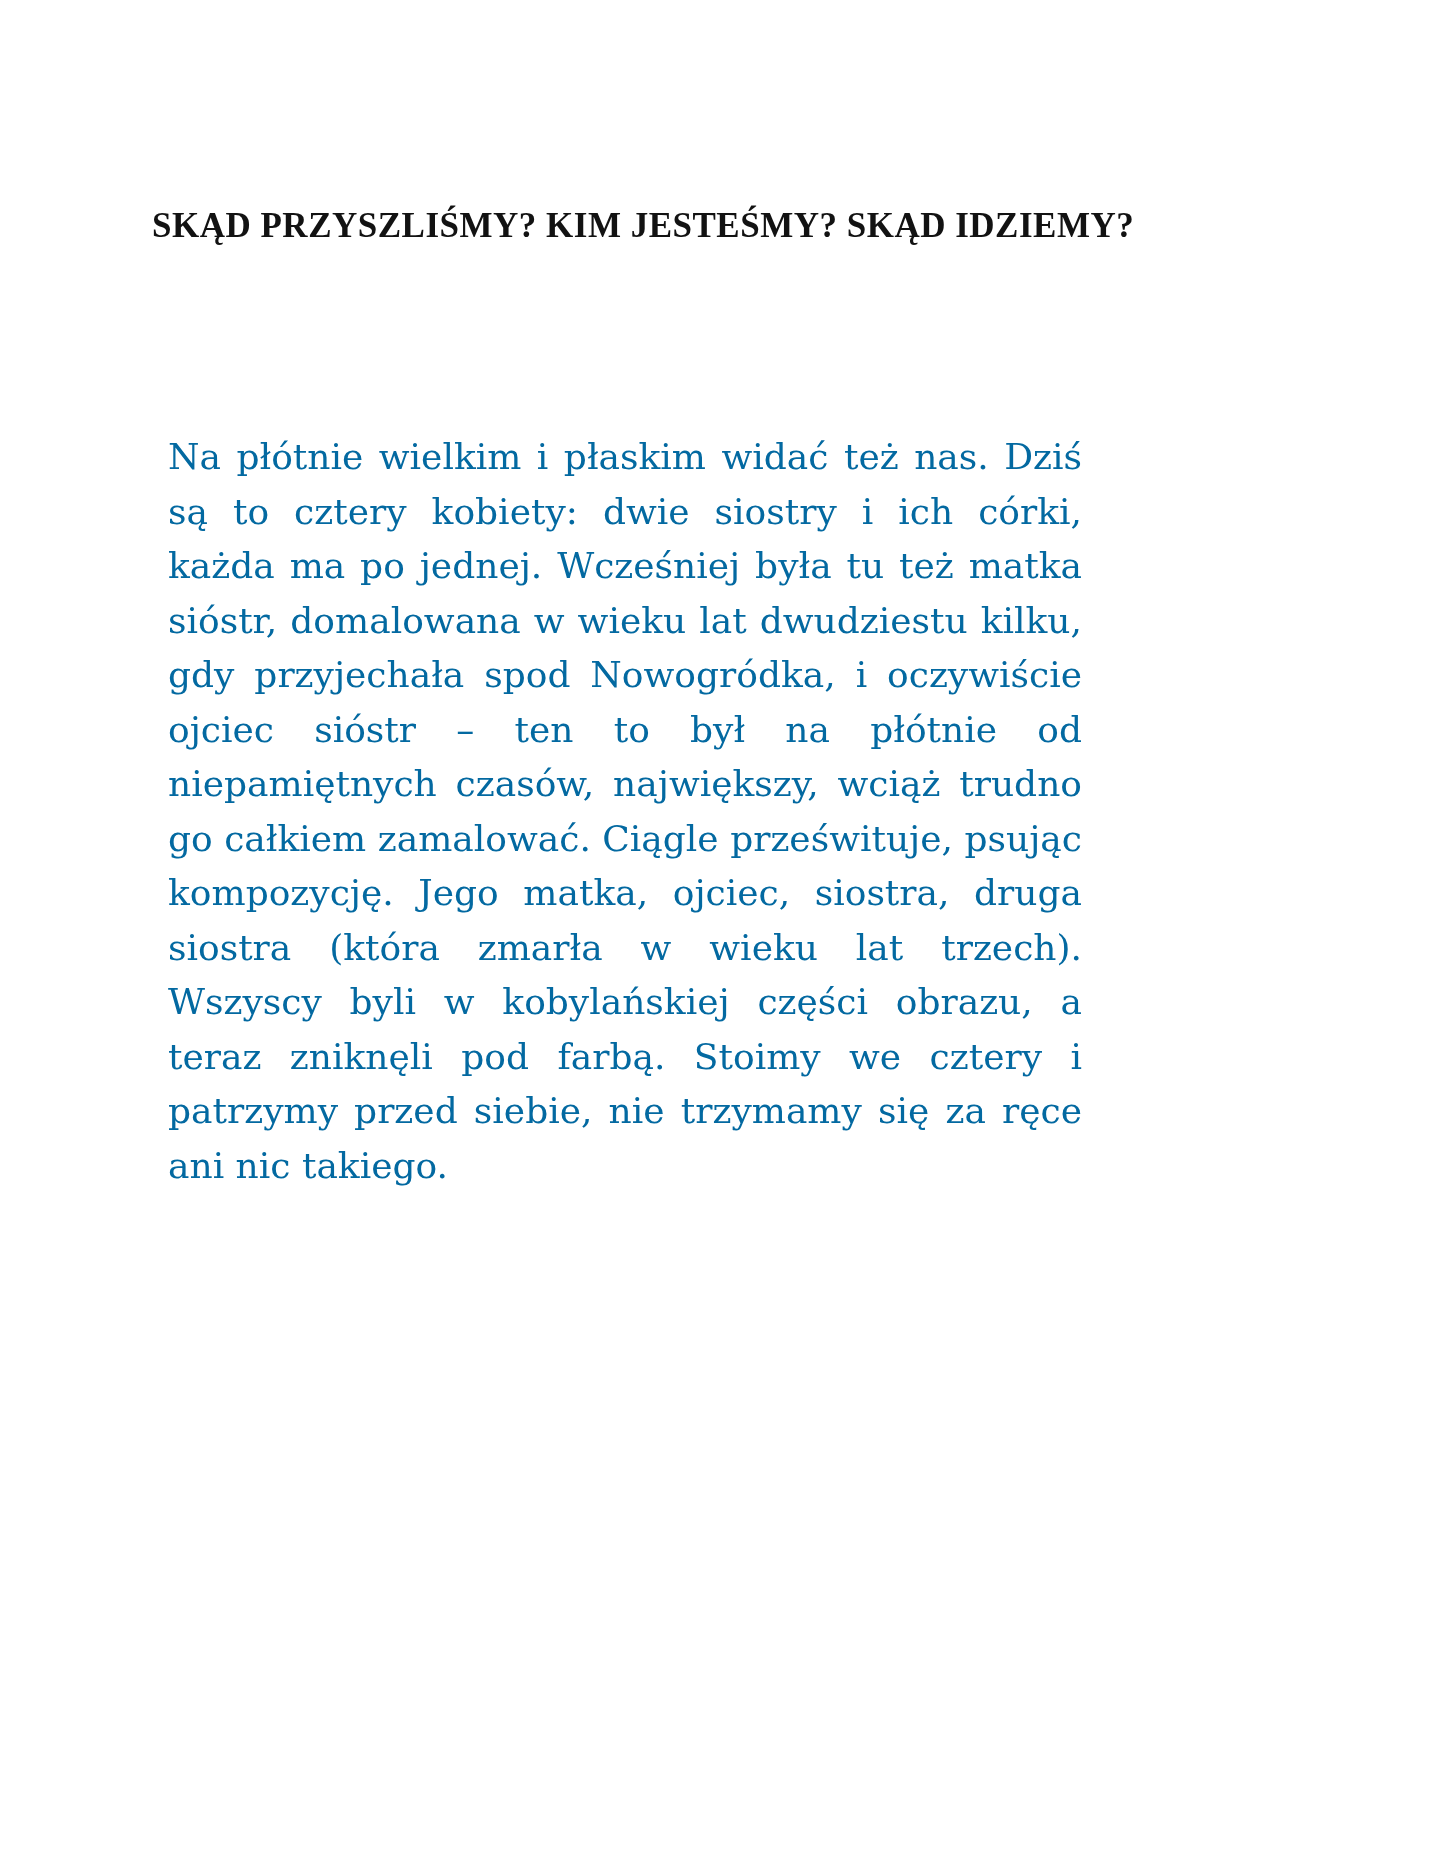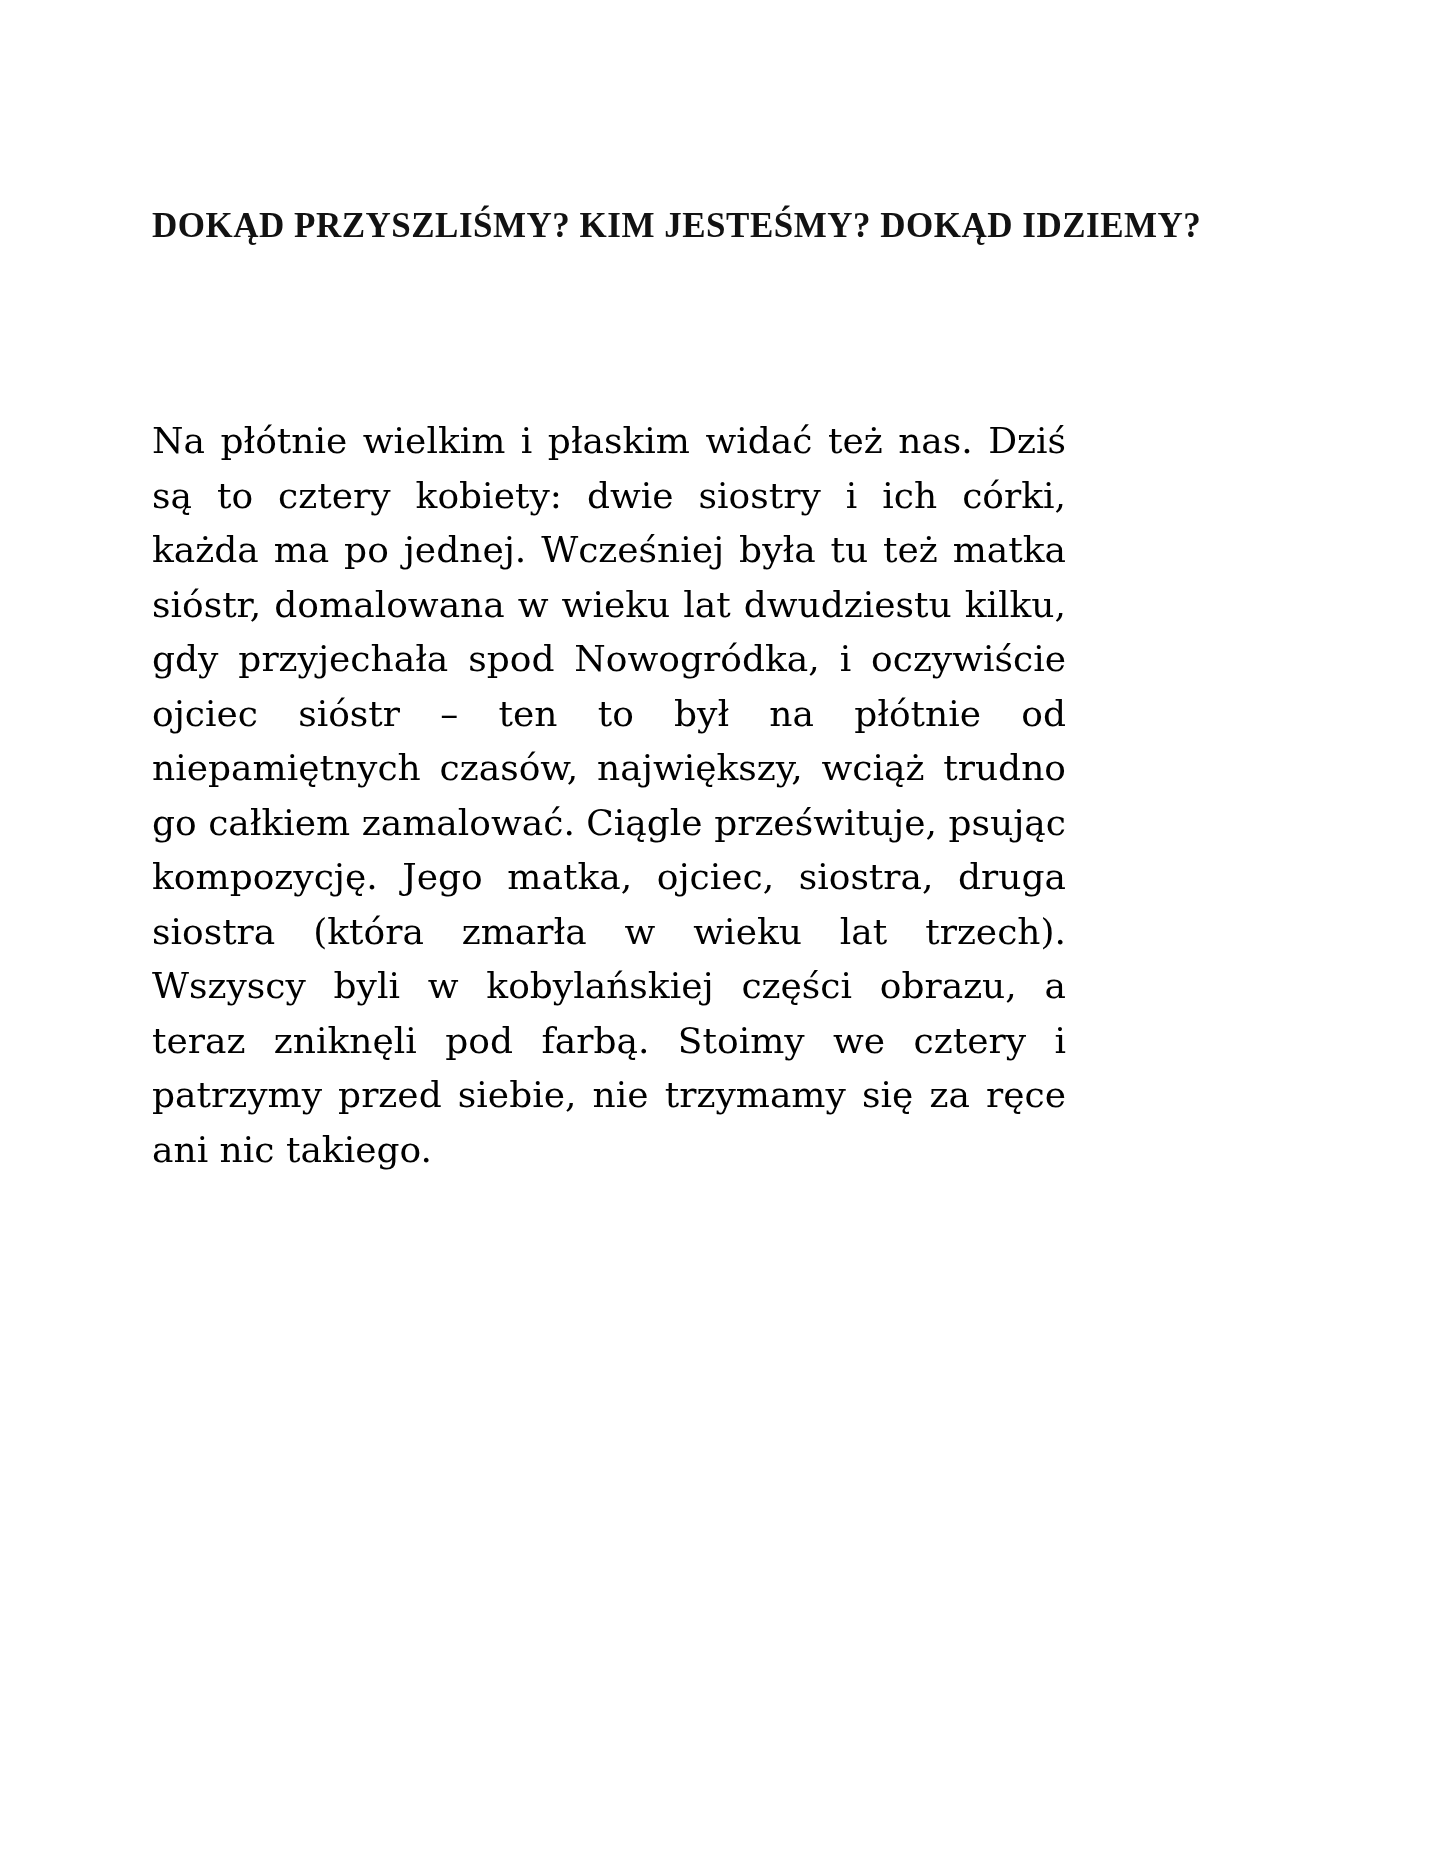--- a/index.html
+++ b/index.html
@@ -31,29 +31,29 @@
     line-height: 1.15;
     letter-spacing: 0.5px;
     color: #121212;
     white-space: nowrap;
   }
   .body-paragraph {
     position: absolute;
     left: 152px;
     top: 414px;
     width: 914px;
-    margin: 0;
+    margin: 16px;
     font-family: "DejaVu Serif", "Liberation Serif", serif;
     font-size: 36px;
     line-height: 54.5px;
-    color: #000000;
+    color: #0369a1;
     text-align: justify;
     text-justify: inter-word;
     hyphens: none;
   }
 </style>
 </head>
 <body>
 
 <div class="page">
-  <h1 class="chapter-heading">DOKĄD PRZYSZLIŚMY? KIM JESTEŚMY? DOKĄD IDZIEMY?</h1>
+  <h1 class="chapter-heading">SKĄD PRZYSZLIŚMY? KIM JESTEŚMY? SKĄD IDZIEMY?</h1>
   <p class="body-paragraph">Na płótnie wielkim i płaskim widać też nas. Dziś są to cztery kobiety: dwie siostry i ich córki, każda ma po jednej. Wcześniej była tu też matka sióstr, domalowana w wieku lat dwudziestu kilku, gdy przyjechała spod Nowogródka, i oczywiście ojciec sióstr – ten to był na płótnie od niepamiętnych czasów, największy, wciąż trudno go całkiem zamalować. Ciągle prześwituje, psując kompozycję. Jego matka, ojciec, siostra, druga siostra (która zmarła w wieku lat trzech). Wszyscy byli w kobylańskiej części obrazu, a teraz zniknęli pod farbą. Stoimy we cztery i patrzymy przed siebie, nie trzymamy się za ręce ani nic takiego.</p>
 </div>
 
 </body></html>

